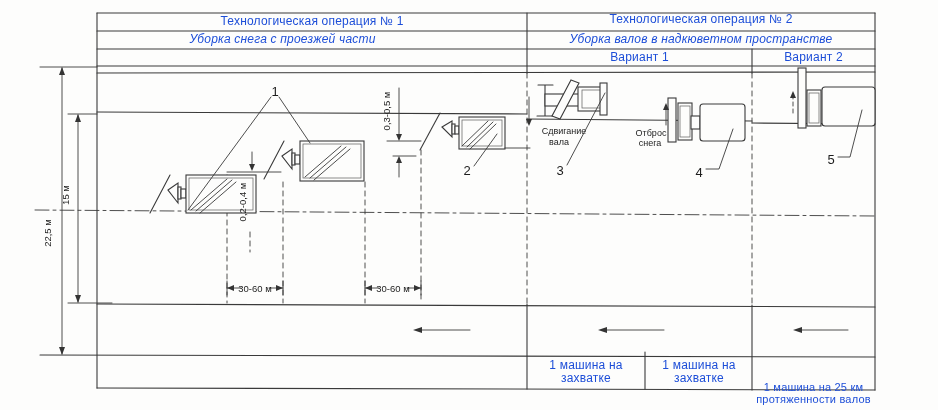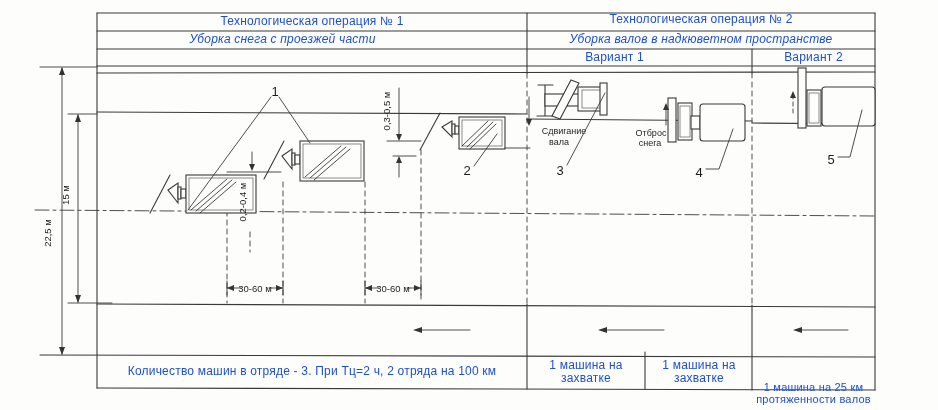--- a/index.html
+++ b/index.html
@@ -207,21 +207,20 @@
       <path class="hd" d="M607,327 L598,330 L607,333 Z"></path>
       <path class="ln thin" d="M800,330 H848"></path>
       <path class="hd" d="M802,327 L793,330 L802,333 Z"></path>
     </g>
   </svg>
 
   <div class="cell" style="left:97px;top:13px;width:430px;height:18px;">Технологическая операция № 1</div>
   <div class="cell" style="left:527px;top:13px;width:348px;height:14px;">Технологическая операция № 2</div>
   <div class="cell italic" style="left:97px;top:31px;width:371px;height:18px;">Уборка снега с проезжей части</div>
   <div class="cell italic" style="left:527px;top:31px;width:348px;height:18px;">Уборка валов в надкюветном пространстве</div>
-  <div class="cell" style="left:502px;top:49px;width:225px;height:17px;">Вариант 1</div>
+  <div class="cell" style="left:527px;top:49px;width:225px;height:17px;">Вариант 1</div>
   <div class="cell" style="left:752px;top:49px;width:123px;height:17px;">Вариант 2</div>
 
-  <div class="cell" style="left:97px;top:356px;width:430px;height:32px;">Количество машин в отряде - 3. При Тц=2 ч, 2 отряда на 100 км</div>
   <div class="cell" style="left:531px;top:356px;width:110px;height:32px;">1 машина на захватке</div>
   <div class="cell" style="left:649px;top:356px;width:100px;height:32px;">1 машина на захватке</div>
   <div class="cell small" style="left:754px;top:357px;width:119px;height:32px;margin-top:20px;">1 машина на 25 км протяженности валов</div>
 
 </div>
 
 </body></html>

